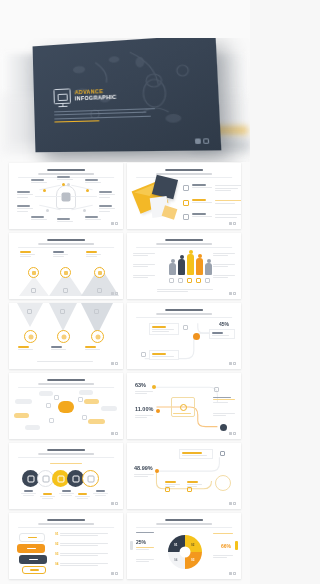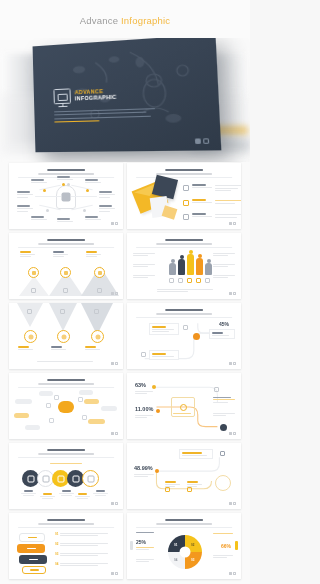--- a/index.html
+++ b/index.html
@@ -218,26 +218,20 @@
   .side-pct { position:absolute; font-size:5px; font-weight:bold; }
   .side-pct.o { color:#f3981d; }
   .side-pct.d { color:#3c4756; }
   .tab { position:absolute; width:3px; height:9px; border-radius:1px; }
 </style>
 </head>
 <body>
 
 <div class="page">
 
-  <div class="header">
-    <div class="header-title">
-      <span class="t-gray">Advance</span>
-      <span class="t-accent">Infographic</span>
-    </div>
-  </div>
 
   <div class="hero">
     <div class="stage-band"></div>
     <div class="stage-band2"></div>
     <div class="hero-hint-right"></div>
     <div class="hero-hint-right2"></div>
 
     <div class="hero-slide">
       <svg class="hero-doodles" viewBox="0 0 172 106">
         <g fill="none" stroke="#8b97a8" stroke-width="1.2">

